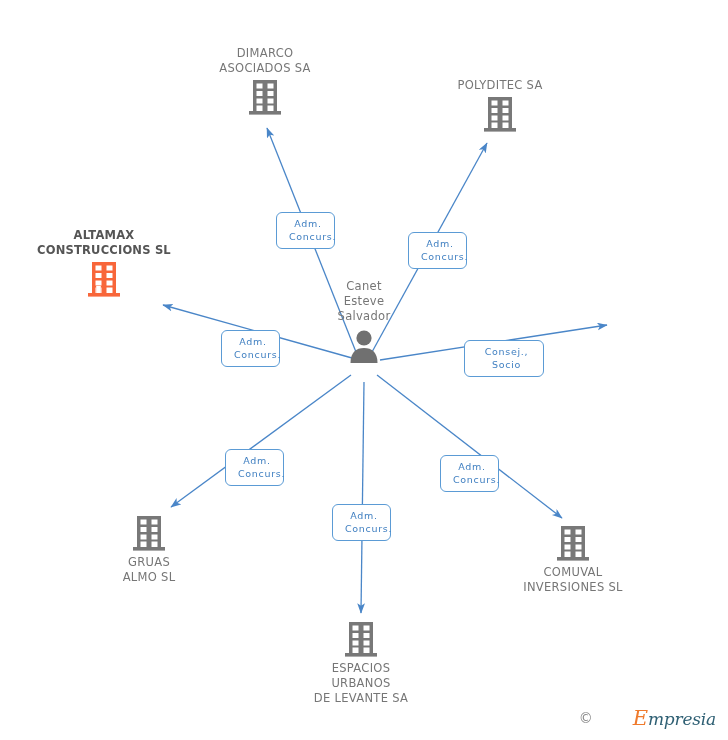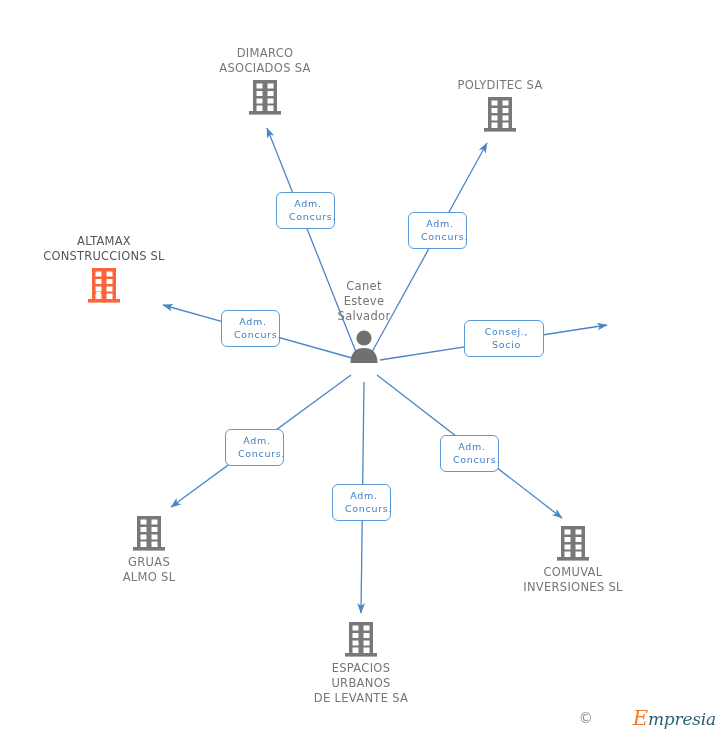--- a/index.html
+++ b/index.html
@@ -41,23 +41,22 @@
     line-height: 15px;
   }
   .node-label {
     font-size: 11.5px;
     color: #767676;
     letter-spacing: 0.3px;
     white-space: pre-line;
   }
   .node.company-highlight .node-label {
     color: #555555;
-    font-weight: normal;
+    font-weight: bold;
     letter-spacing: 0.2px;
-    margin-top: 6px;
   }
   .node-icon {
     width: 40px;
     height: 40px;
     margin: 1px auto 0 auto;
     display: block;
   }
   .node.label-below .node-icon {
     margin-bottom: 2px;
   }
@@ -69,20 +68,21 @@
     border: 1.4px solid #5b9bd5;
     border-radius: 6px;
     color: #3f7fc1;
     font-size: 9.5px;
     line-height: 13px;
     letter-spacing: 0.7px;
     text-align: center;
     padding: 4px 7px 5px 12px;
     white-space: pre-line;
     box-sizing: border-box;
+    margin-top: 20px;
   }
 
   
   #watermark {
     position: absolute;
     right: 12px;
     bottom: 10px;
     display: flex;
     align-items: center;
     gap: 4px;

